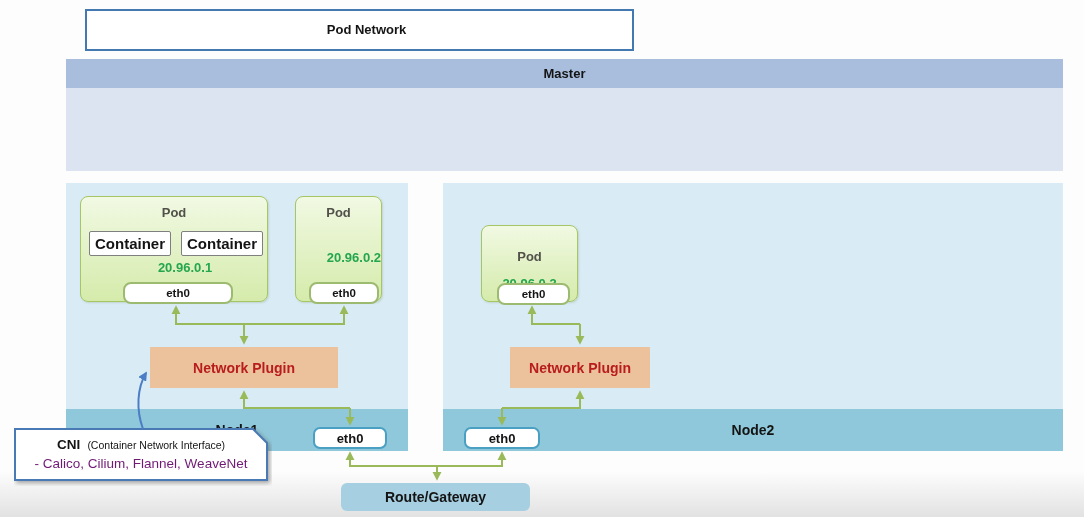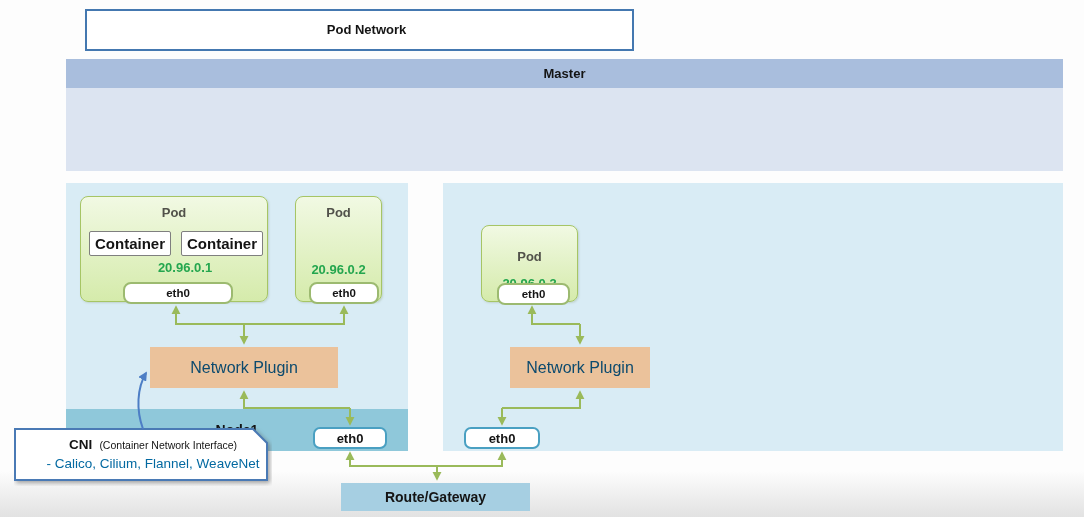--- a/index.html
+++ b/index.html
@@ -47,46 +47,46 @@
     font-size:13px;font-weight:bold;color:#24a64e;}
   .container-box{position:absolute;background:#ffffff;border:1.5px solid #7f7f7f;
     border-radius:2px;display:flex;align-items:center;justify-content:center;
     font-size:15px;font-weight:bold;color:#141414;}
   .pod-eth{position:absolute;background:#ffffff;border:2px solid #9cba70;
     border-radius:8px;display:flex;align-items:center;justify-content:center;
     font-size:11.5px;font-weight:bold;color:#141414;}
 
   
   .np{background:#ebc29b;z-index:2;display:flex;align-items:center;justify-content:center;
-    font-size:16px;font-weight:normal;color:#0c4a6e;}
+    font-size:14px;font-weight:bold;color:#b91c1c;}
   .np1{left:150px;top:347px;width:188px;height:41px;}
   .np2{left:510px;top:347px;width:140px;height:41px;}
 
   
   .node-eth{background:#ffffff;border:2px solid #4aa0c2;border-radius:7px;z-index:3;
     display:flex;align-items:center;justify-content:center;
     font-size:13px;font-weight:bold;color:#141414;}
   .node-eth1{left:313px;top:427px;width:74px;height:22px;}
   .node-eth2{left:464px;top:427px;width:76px;height:22px;}
 
   
   .gateway{left:341px;top:483px;width:189px;height:28px;background:#a6cfe2;z-index:2;
     display:flex;align-items:center;justify-content:center;
-    font-size:14px;font-weight:bold;color:#141414;}
+    font-size:14px;font-weight:bold;color:#141414;border-radius:6px;}
 
   
   .cni{left:14px;top:428px;width:254px;height:53px;z-index:4;}
   .cni svg{position:absolute;left:0;top:0;}
   .cni-text{position:absolute;left:0;top:0;width:254px;height:53px;
     display:flex;flex-direction:column;align-items:center;justify-content:center;
-    line-height:1.35;padding-left:12px;}
+    line-height:1.35;}
   .cni-line1{font-size:13px;color:#141414;}
   .cni-line1 .cni-t{font-weight:bold;font-size:13.5px;}
   .cni-line1 .cni-s{font-size:10.5px;}
-  .cni-line2{font-size:13.5px;color:#0369a1;}
+  .cni-line2{font-size:13.5px;color:#701a75;}
 
   .wires{left:0;top:0;width:1084px;height:517px;z-index:5;pointer-events:none;}
 </style>
 </head>
 <body>
 
 <div class="canvas">
 
   <div class="abs bottom-fade"></div>
 
@@ -95,32 +95,35 @@
   </div>
 
   <div class="abs master-header">Master</div>
   <div class="abs master-body"></div>
 
   <div class="abs node-body node1-body"></div>
   <div class="abs node-body node2-body"></div>
   <div class="abs node-bar node1-bar">
     <span>Node1</span>
   </div>
+  <div class="abs node-bar node2-bar">
+    <span>Node2</span>
+  </div>
 
   <div class="abs pod pod1">
     <div class="pod-title" style="top:8px;">Pod</div>
     <div class="container-box" style="left:8px;top:34px;width:80px;height:23px;">Container</div>
     <div class="container-box" style="left:100px;top:34px;width:80px;height:23px;">Container</div>
     <div class="pod-ip" style="top:63px;margin-left:22px;">20.96.0.1</div>
     <div class="pod-eth" style="left:42px;top:85px;width:106px;height:18px;">eth0</div>
   </div>
 
   <div class="abs pod pod2">
     <div class="pod-title" style="top:8px;">Pod</div>
-    <div class="pod-ip" style="top:65px;">20.96.0.2</div>
+    <div class="pod-ip" style="top:53px;text-align:right;">20.96.0.2</div>
     <div class="pod-eth" style="left:13px;top:85px;width:66px;height:18px;">eth0</div>
   </div>
 
   <div class="abs pod pod3">
     <div class="pod-title" style="top:23px;">Pod</div>
     <div class="pod-ip" style="top:50px;">20.96.0.3</div>
     <div class="pod-eth" style="left:15px;top:57px;width:69px;height:18px;">eth0</div>
   </div>
 
   <div class="abs np np1">Network Plugin</div>

